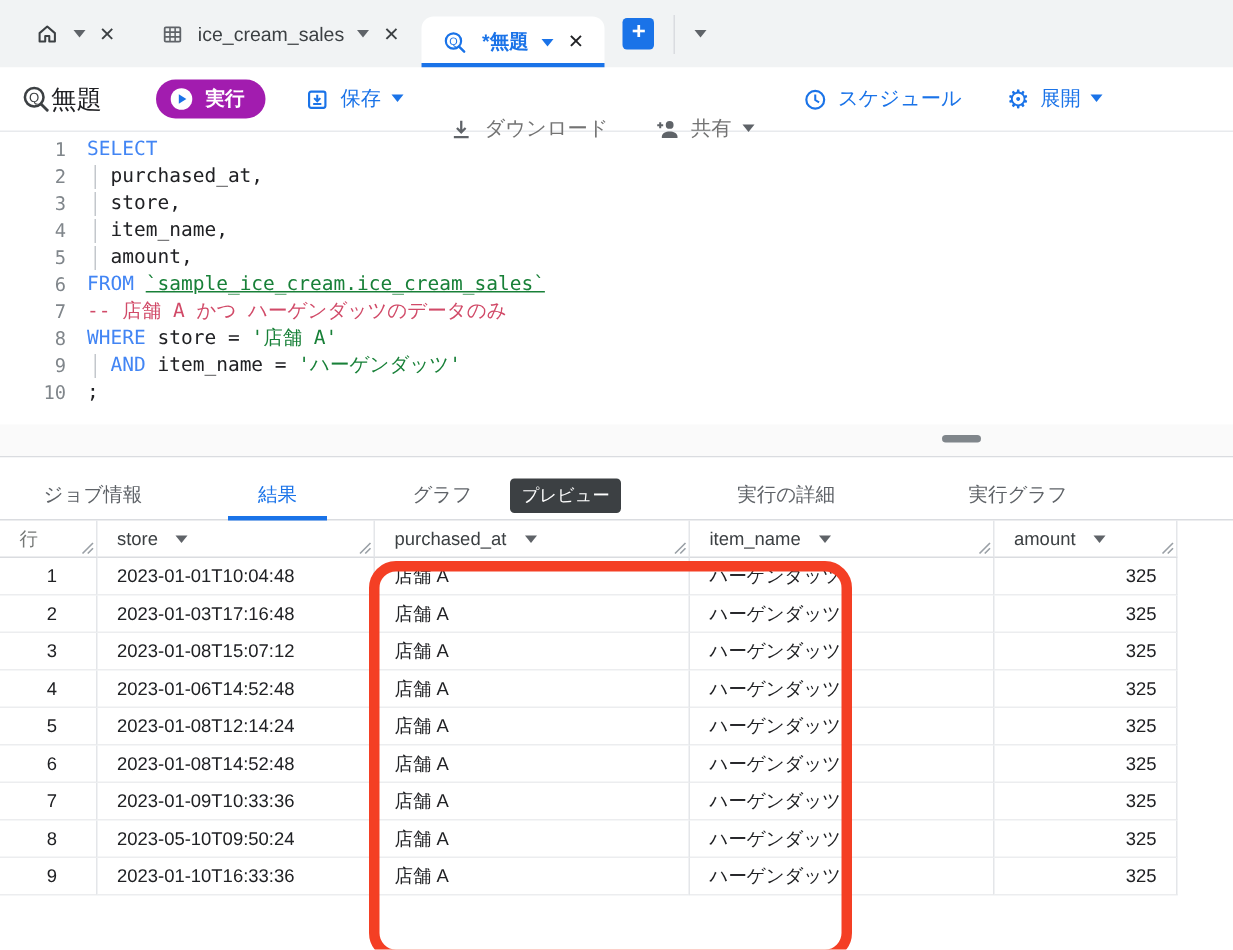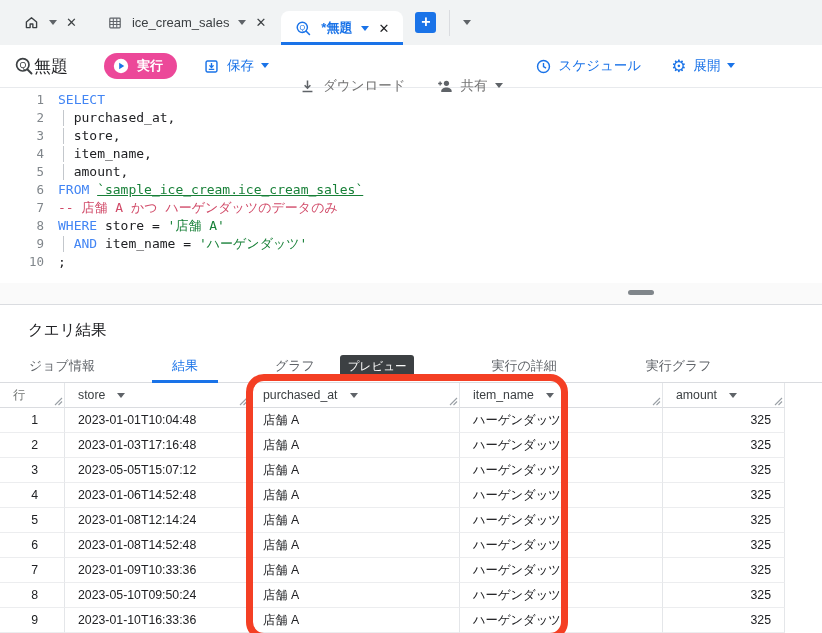--- a/index.html
+++ b/index.html
@@ -132,21 +132,21 @@
 
   <div class="toolbar">
     <span>
       <svg width="20" height="20" viewBox="0 0 20 20">
           <circle cx="8.8" cy="8.8" r="6.2" fill="none" stroke="#3c4043" stroke-width="1.7"></circle>
           <path d="M13.5 13.5 17.5 17.5" stroke="#3c4043" stroke-width="1.9" stroke-linecap="round"></path>
           <text x="8.8" y="12" font-size="8.8" text-anchor="middle" fill="#3c4043" font-family="Liberation Sans,sans-serif">Q</text>
         </svg>
     </span>
     <span class="tb-title">無題</span>
-    <button class="runbtn" style="background: #ec4899;">
+    <button class="runbtn" style="background: #a21caf;">
       <span>
         <svg width="18" height="18" viewBox="0 0 20 20">
             <circle cx="10" cy="10" r="8" fill="#fff"></circle>
             <path d="M8 6.4v7.2l5.6-3.6z" fill="#1a73e8"></path>
           </svg>
       </span>
       <span>実行</span>
     </button>
     <div class="tbtn blue ml26">
       <span>
@@ -206,21 +206,20 @@
         <div class="cl"><span class="ln">9</span><span class="ct guide"><span class="pl">  </span><span class="kw">AND</span><span class="pl"> item_name = </span><span class="str">'ハーゲンダッツ'</span></span></div>
         <div class="cl"><span class="ln">10</span><span class="ct"><span class="pl">;</span></span></div>
       </div>
   </div>
 
   <div class="splitter">
     <div class="handle"></div>
   </div>
 
   <div class="results">
-    <div class="r-head">クエリ結果</div>
     <div class="rtabs">
         <div class="rtab">
           <span>ジョブ情報</span>
         </div>
         <div class="rtab act">
           <span>結果</span>
         </div>
         <div class="rtab">
           <span>グラフ</span>
           <span class="pbadge" style="background: rgb(60, 64, 67);">プレビュー</span>
@@ -284,21 +283,21 @@
         <div class="c">ハーゲンダッツ</div>
         <div class="c amt">325</div>
         <div class="c fill"></div>
         <div class="c num">2</div>
         <div class="c">2023-01-03T17:16:48</div>
         <div class="c">店舗 A</div>
         <div class="c">ハーゲンダッツ</div>
         <div class="c amt">325</div>
         <div class="c fill"></div>
         <div class="c num">3</div>
-        <div class="c">2023-05-05T15:07:12</div>
+        <div class="c">2023-01-08T15:07:12</div>
         <div class="c">店舗 A</div>
         <div class="c">ハーゲンダッツ</div>
         <div class="c amt">325</div>
         <div class="c fill"></div>
         <div class="c num">4</div>
         <div class="c">2023-01-06T14:52:48</div>
         <div class="c">店舗 A</div>
         <div class="c">ハーゲンダッツ</div>
         <div class="c amt">325</div>
         <div class="c fill"></div>

